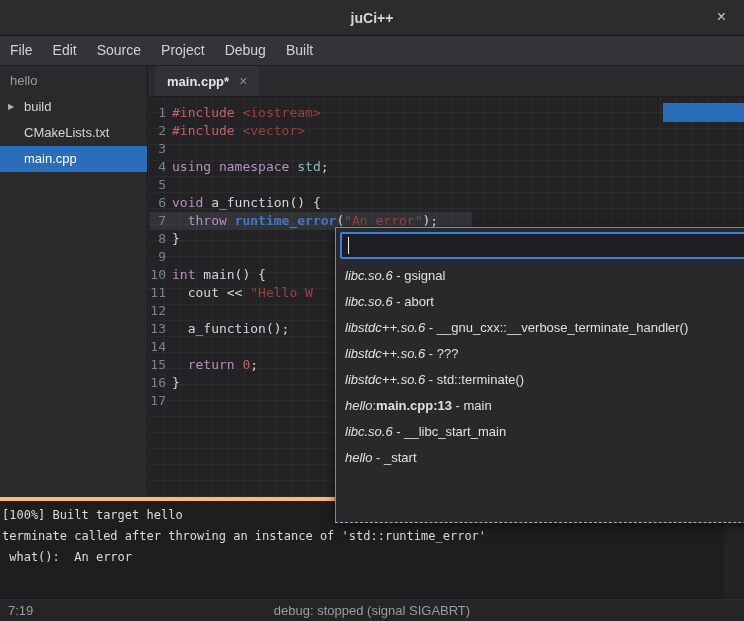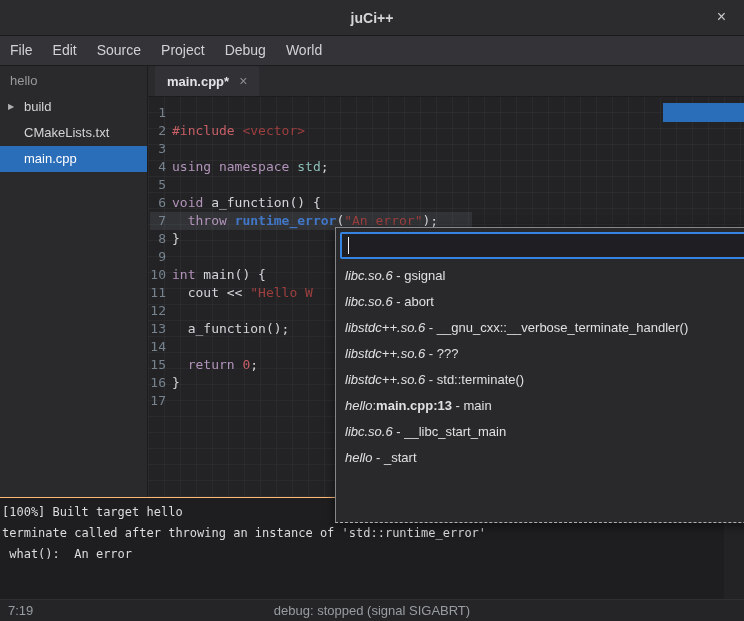--- a/index.html
+++ b/index.html
@@ -65,21 +65,21 @@
     background:transparent;border:none;outline:none;color:#e8e8ea;
     font-family:"Liberation Sans",sans-serif;font-size:13px;}
   .caret{position:absolute;left:6px;top:3px;width:1px;height:17px;background:#f0f0f0;}
   .popup-item{height:26px;line-height:26px;padding:0 9px;color:#e0e0e2;
     font-size:13px;white-space:nowrap;overflow:hidden;}
   .popup-item.selected{background:var(--selection,#2a6db9);color:#ffffff;}
   .lib{font-style:italic;}
   .loc{font-weight:bold;}
   
   .terminal{position:absolute;left:0;top:497px;width:724px;height:102px;
-    background:#1e1e20;border-top:1px solid #fdba74;padding:4px 2px;
+    background:#1e1e20;border-top:4px solid #fdba74;padding:4px 2px;
     font-family:"DejaVu Sans Mono",monospace;font-size:12px;line-height:21px;color:#dcdcde;}
   .tline{white-space:pre;}
   
   .statusbar{position:absolute;left:0;top:599px;width:744px;height:22px;
     background:#252527;border-top:1px solid #2f2f33;font-size:13px;color:#989da2;}
   .status-left{position:absolute;left:8px;top:0;line-height:21px;}
   .status-center{position:absolute;left:0;right:0;top:0;line-height:21px;text-align:center;}
 </style>
 </head>
 <body>
@@ -90,21 +90,21 @@
     <span class="title">juCi++</span>
     <span class="close">×</span>
   </div>
 
   <div class="menubar">
       <div class="menu-item">File</div>
       <div class="menu-item">Edit</div>
       <div class="menu-item">Source</div>
       <div class="menu-item">Project</div>
       <div class="menu-item">Debug</div>
-      <div class="menu-item">World</div>
+      <div class="menu-item">Built</div>
     </div>
 
   <div class="sidebar">
     <div class="sidebar-header">hello</div>
     <div>
         <div class="tree-item"><span class="expander">▶</span><span>build</span></div>
         <div class="tree-item"><span>CMakeLists.txt</span></div>
         <div class="tree-item selected"><span>main.cpp</span></div>
       </div>
   </div>
@@ -112,20 +112,21 @@
   <div class="tabbar">
     <div class="tab">
       <span class="tab-label">main.cpp*</span>
       <span class="tab-close">×</span>
     </div>
   </div>
 
   <div class="editor">
       <div class="crow">
         <span class="gut">1</span>
+        <span class="code"><span class="pp">#include</span><span class="pl"> </span><span class="st">&lt;iostream&gt;</span></span>
       </div>
       <div class="crow">
         <span class="gut">2</span>
         <span class="code"><span class="pp">#include</span><span class="pl"> </span><span class="st">&lt;vector&gt;</span></span>
       </div>
       <div class="crow">
         <span class="gut">3</span>
         <span class="code"></span>
       </div>
       <div class="crow">

